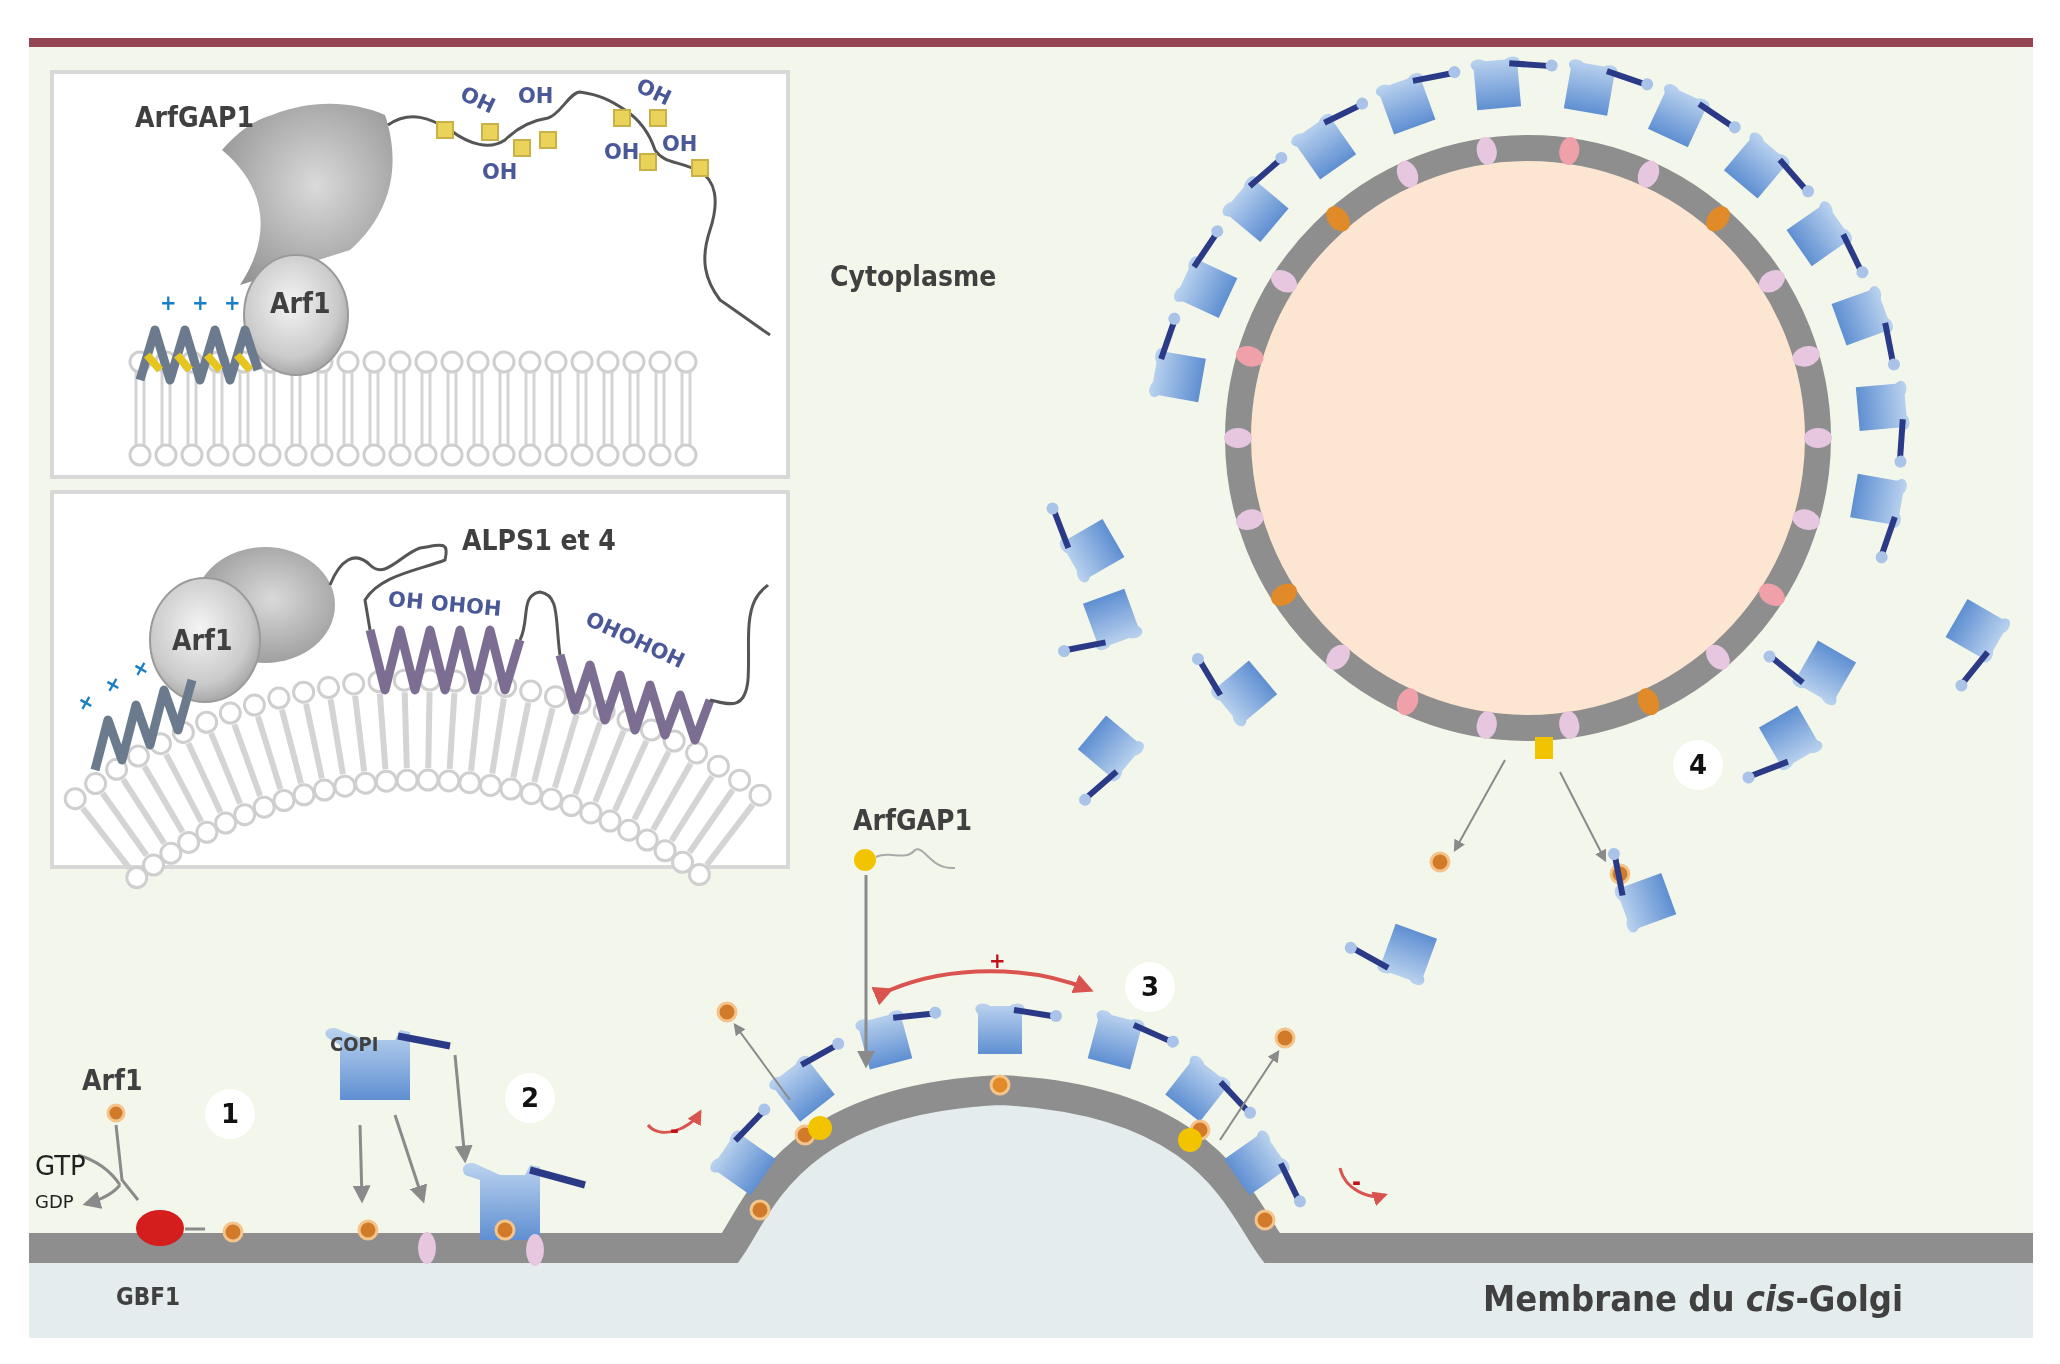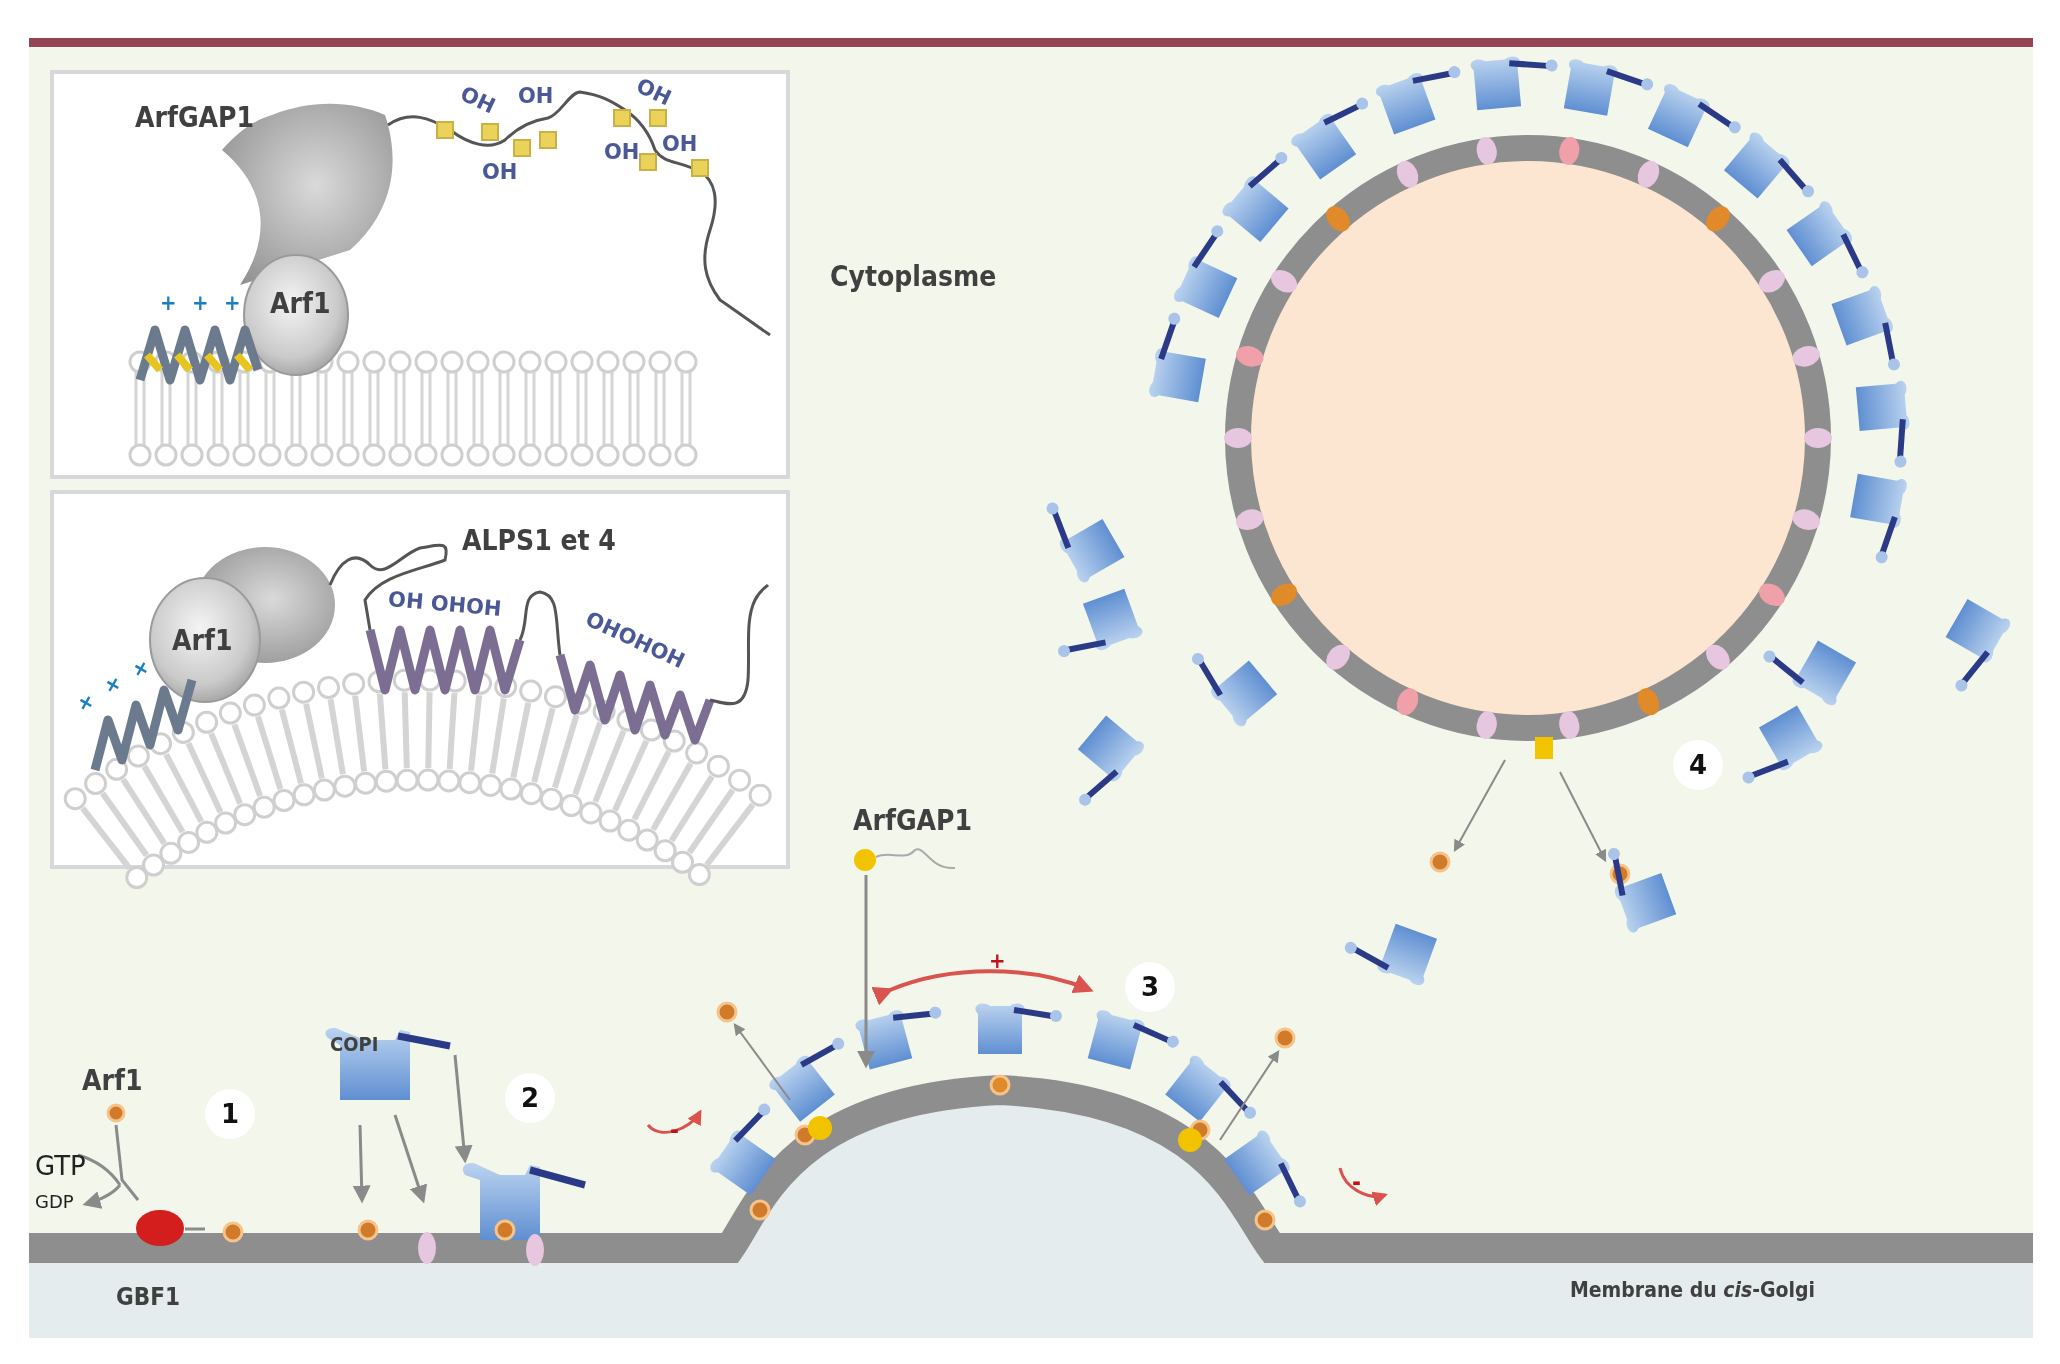--- a/index.html
+++ b/index.html
@@ -518,21 +518,21 @@
 <div class="oh" style="left:388px;top:592px;color:#4A5897;transform:rotate(5deg);">OH OHOH</div>
 <div class="oh" style="left:582px;top:628px;color:#4A5897;transform:rotate(25deg);">OHOHOH</div>
 
 <div class="lbl" style="left:830px;top:236px;font-size:28px;margin-top:24px;">Cytoplasme</div>
 <div class="lbl" style="left:853px;top:804px;font-size:28px;">ArfGAP1</div>
 <div class="lbl" style="left:330px;top:1032px;font-size:20px;">COPI</div>
 <div class="lbl" style="left:82px;top:1064px;font-size:28px;">Arf1</div>
 <div class="lbl-thin" style="left:35px;top:1131px;font-size:26px;margin-top:20px;">GTP</div>
 <div class="lbl-thin" style="left:35px;top:1191px;font-size:18px;">GDP</div>
 <div class="lbl" style="left:116px;top:1283px;font-size:24px;">GBF1</div>
-<div class="lbl" style="left:1570px;top:1278px;font-size:21px;">
+<div class="lbl" style="left:1483px;top:1278px;font-size:36px;">
   <span>Membrane du </span><span style="font-style:italic;">cis</span><span>-Golgi</span>
 </div>
 
 <div class="step" style="left:205px;top:1089px;">1</div>
 <div class="step" style="left:505px;top:1073px;">2</div>
 <div class="step" style="left:1125px;top:962px;">3</div>
 <div class="step" style="left:1673px;top:740px;">4</div>
 
 <div class="lbl" style="left:989px;top:948px;font-size:22px;color:#C0101A;">+</div>
 <div class="lbl" style="left:670px;top:1116px;font-size:24px;color:#C0101A;">-</div>

